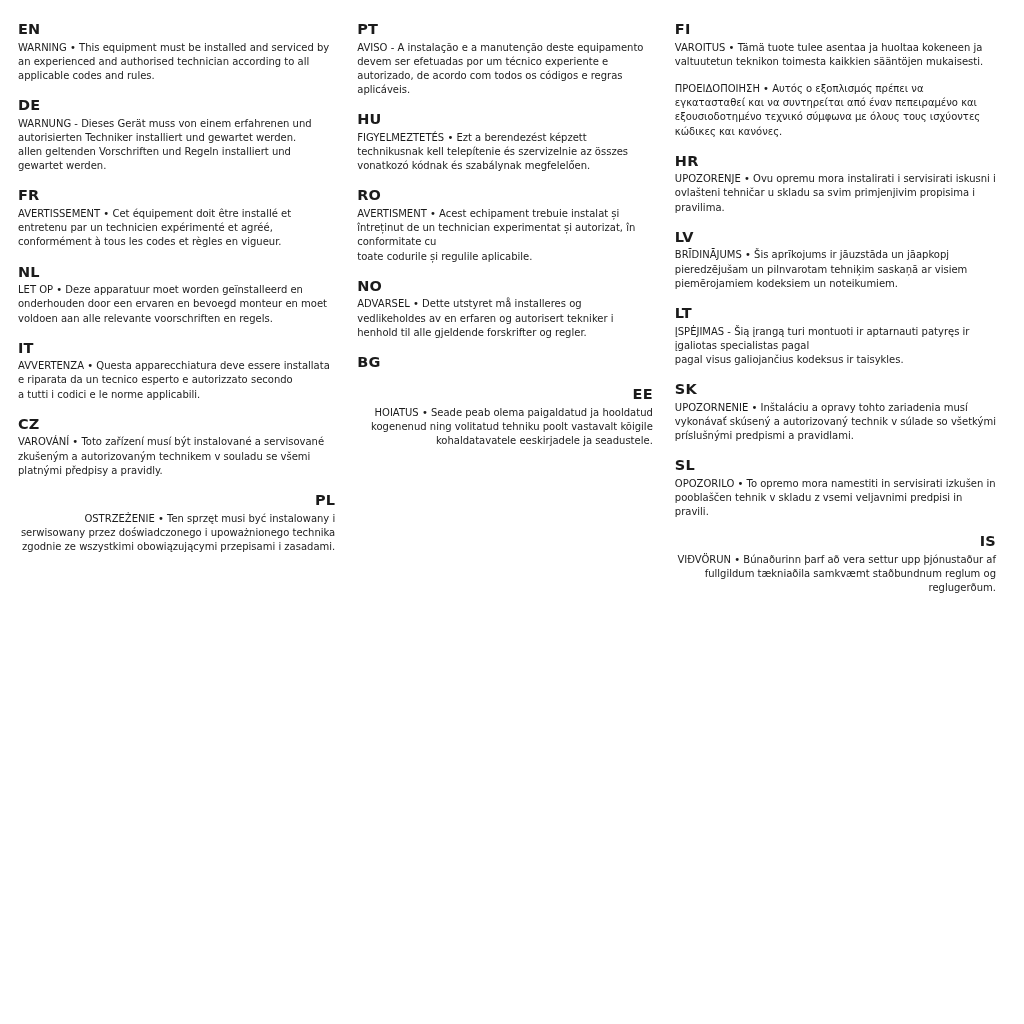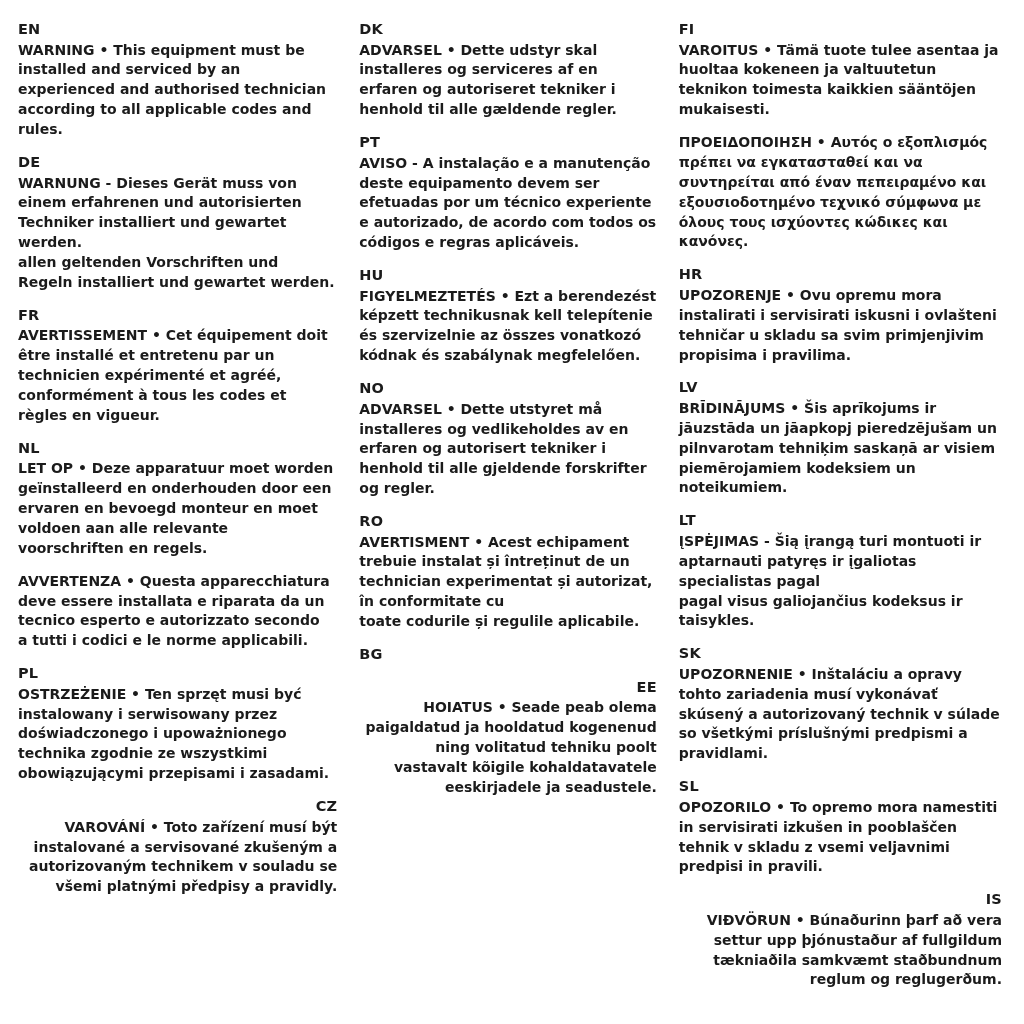--- a/index.html
+++ b/index.html
@@ -11,21 +11,21 @@
     width: 1024px;
     height: 1024px;
     font-family: "DejaVu Sans", "Liberation Sans", sans-serif;
     color: #1b1b1b;
     overflow: hidden;
   }
   .page {
     width: 1024px;
     height: 842px;
     box-sizing: border-box;
-    padding: 20px 8px 10px 18px;
+    padding: 20px 14px 10px 18px;
     display: flex;
     flex-direction: row;
     align-items: flex-start;
     gap: 0;
   }
   .column {
     box-sizing: border-box;
     width: 325px;
     padding-right: 14px;
   }
@@ -42,25 +42,24 @@
   .entry:last-child { margin-bottom: 0; text-align: right; }
 
   .lang {
     font-size: 14.5px;
     font-weight: bold;
     line-height: 1.35;
     margin-bottom: 1px;
     letter-spacing: 0.2px;
   }
   .text {
-    font-size: 14px;
+    font-size: 10px;
     line-height: 1.42;
     white-space: pre-line;
     word-break: normal;
-    font-weight: bold;
   }
 </style>
 </head>
 <body>
 
 <div class="page">
 
   <div class="column col-1">
     <div class="entry">
       <div class="lang">EN</div>
@@ -73,54 +72,51 @@
     </div>
     <div class="entry">
       <div class="lang">FR</div>
       <div class="text">AVERTISSEMENT • Cet équipement doit être installé et entretenu par un technicien expérimenté et agréé, conformément à tous les codes et règles en vigueur.</div>
     </div>
     <div class="entry">
       <div class="lang">NL</div>
       <div class="text">LET OP • Deze apparatuur moet worden geïnstalleerd en onderhouden door een ervaren en bevoegd monteur en moet voldoen aan alle relevante voorschriften en regels.</div>
     </div>
     <div class="entry">
+      <div class="lang">IT</div>
       <div class="text">AVVERTENZA • Questa apparecchiatura deve essere installata e riparata da un tecnico esperto e autorizzato secondo
  a tutti i codici e le norme applicabili.</div>
+    </div>
+    <div class="entry">
+      <div class="lang">CZ</div>
+      <div class="text">VAROVÁNÍ • Toto zařízení musí být instalované a servisované zkušeným a autorizovaným technikem v souladu se všemi platnými předpisy a pravidly.</div>
     </div>
     <div class="entry">
       <div class="lang">PL</div>
       <div class="text">OSTRZEŻENIE • Ten sprzęt musi być instalowany i serwisowany przez doświadczonego i upoważnionego technika zgodnie ze wszystkimi obowiązującymi przepisami i zasadami.</div>
     </div>
-    <div class="entry">
-      <div class="lang">CZ</div>
-      <div class="text">VAROVÁNÍ • Toto zařízení musí být instalované a servisované zkušeným a autorizovaným technikem v souladu se všemi platnými předpisy a pravidly.</div>
-    </div>
   </div>
 
   <div class="column col-2">
-    <div class="entry">
-      <div class="lang">DK</div>
-      <div class="text">ADVARSEL • Dette udstyr skal installeres og serviceres af en erfaren og autoriseret tekniker i henhold til alle gældende regler.</div>
-    </div>
     <div class="entry">
       <div class="lang">PT</div>
       <div class="text">AVISO - A instalação e a manutenção deste equipamento devem ser efetuadas por um técnico experiente e autorizado, de acordo com todos os códigos e regras aplicáveis.</div>
     </div>
     <div class="entry">
       <div class="lang">HU</div>
       <div class="text">FIGYELMEZTETÉS • Ezt a berendezést képzett technikusnak kell telepítenie és szervizelnie az összes vonatkozó kódnak és szabálynak megfelelően.</div>
     </div>
     <div class="entry">
-      <div class="lang">NO</div>
-      <div class="text">ADVARSEL • Dette utstyret må installeres og vedlikeholdes av en erfaren og autorisert tekniker i henhold til alle gjeldende forskrifter og regler.</div>
-    </div>
-    <div class="entry">
       <div class="lang">RO</div>
       <div class="text">AVERTISMENT • Acest echipament trebuie instalat și întreținut de un technician experimentat și autorizat, în conformitate cu
 toate codurile și regulile aplicabile.</div>
+    </div>
+    <div class="entry">
+      <div class="lang">NO</div>
+      <div class="text">ADVARSEL • Dette utstyret må installeres og vedlikeholdes av en erfaren og autorisert tekniker i henhold til alle gjeldende forskrifter og regler.</div>
     </div>
     <div class="entry">
       <div class="lang">BG</div>
     </div>
     <div class="entry">
       <div class="lang">EE</div>
       <div class="text">HOIATUS • Seade peab olema paigaldatud ja hooldatud kogenenud ning volitatud tehniku poolt vastavalt kõigile kohaldatavatele eeskirjadele ja seadustele.</div>
     </div>
   </div>
 

